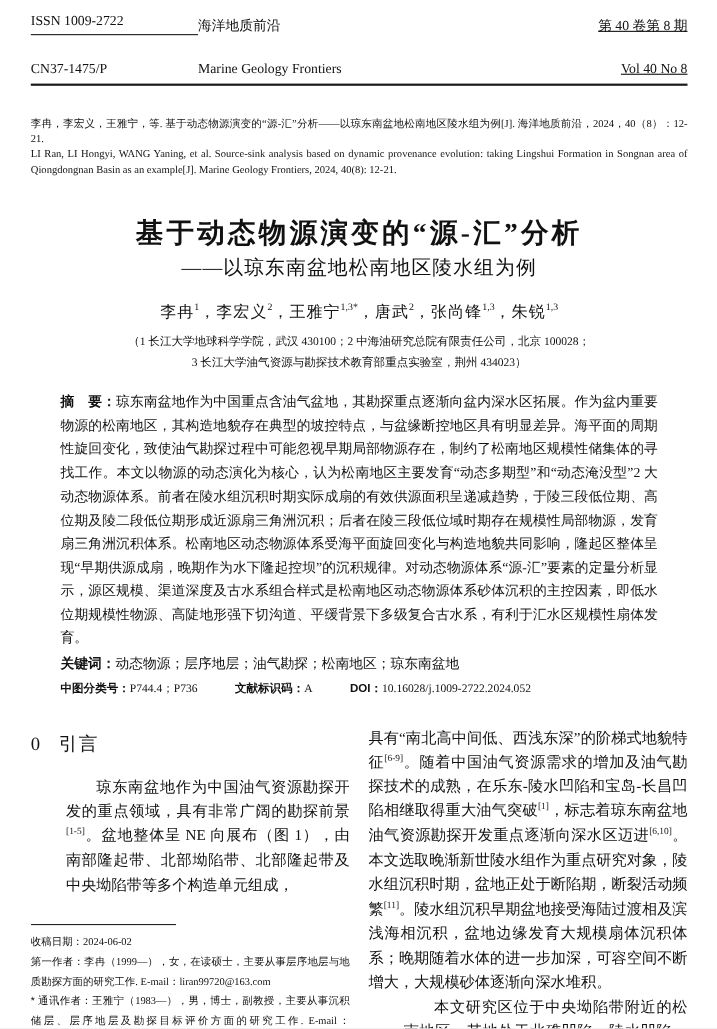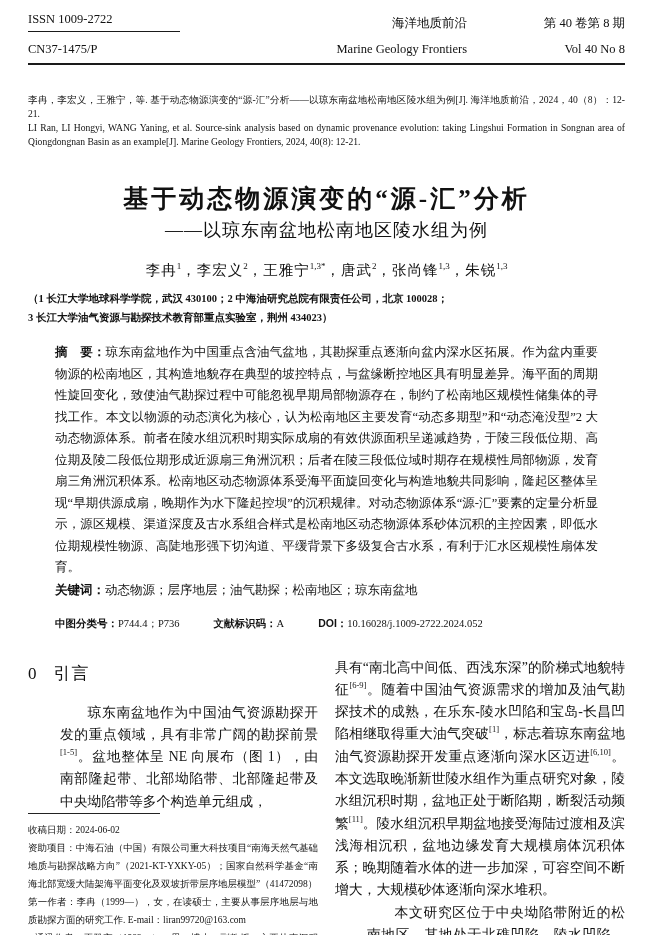--- a/index.html
+++ b/index.html
@@ -6,42 +6,42 @@
   html, body { background: #e8e8e8; }
   body { font-family: "Liberation Serif", "DejaVu Serif", serif; color: #111; }
   .page {
     position: relative; width: 652px; height: 935px; margin: 0 auto;
     background: #ffffff; overflow: hidden;
     padding: 12px 27px 0 28px;
   }
   
   .hdr { border-bottom: 2.5px solid #1a1a1a; padding-bottom: 6px; }
   .hdr-grid {
-    display: grid; grid-template-columns: 152px 1fr 158px; row-gap: 10px;
+    display: grid; grid-template-columns: 152px 1fr 158px; row-gap: 23px;
     font-size: 12.5px; align-items: end;
   }
   .h-issn { border-bottom: 1.2px solid #1a1a1a; padding-bottom: 4px; }
-  .h-cen { text-align: right; }
-  .h-right { text-align: right; }
+  .h-cen { text-align: left; }
+  .h-right { text-align: right; text-decoration: underline; }
   
   .citation { margin-top: 28px; font-size: 9.6px; line-height: 14px; text-align: justify; }
   
   .title-main { margin-top: 33px; text-align: center; font-size: 25px; font-weight: bold; letter-spacing: 3px; }
   .title-sub { margin-top: 3px; text-align: center; font-size: 18px; font-weight: normal; letter-spacing: 1px; }
   
   .authors { margin-top: 19px; text-align: center; font-size: 14.5px; letter-spacing: 1px; }
   .authors sup { font-size: 9px; letter-spacing: 0; }
   
-  .affil { margin-top: 9px; font-size: 10.5px; line-height: 19px; font-weight: bold; }
+  .affil { margin-top: 9px; text-align: center; font-size: 10.5px; line-height: 19px; }
   
   .abstract { margin: 15px 27px 0 27px; }
   .abs-p { font-size: 12.5px; line-height: 21.5px; text-align: justify; }
   .lbl { font-family: "Liberation Sans", "DejaVu Sans", sans-serif; font-weight: bold; }
   .kw-p { font-size: 12.5px; line-height: 22px; }
-  .meta-p { margin-top: 12px; font-size: 10.5px; line-height: 20px; display: flex; }
+  .meta-p { margin-top: 2px; font-size: 10.5px; line-height: 20px; display: flex; }
   .meta-p .seg2 { margin-left: 34px; }
   .meta-p .seg3 { margin-left: 34px; }
   
   .columns { margin-top: 23px; display: flex; gap: 17px; height: 296px; overflow: hidden; }
   .col { width: 290px; }
   .col-left { display: flex; flex-direction: column; }
   .sec-head { margin: 5px 0 17px; font-size: 17px; letter-spacing: 1px; }
   .sec-num { margin-right: 16px; }
   .bp { font-size: 13.8px; line-height: 22.3px; text-align: justify; }
   .bp sup { font-size: 0.62em; line-height: 0; }
@@ -95,21 +95,20 @@
   </section>
 
   <div class="columns">
 
     <div class="col col-left">
       <div class="sec-head"><span class="sec-num">0</span><span>引言</span></div>
       <p class="bp indent">琼东南盆地作为中国油气资源勘探开发的重点领域，具有非常广阔的勘探前景<sup>[1-5]</sup>。盆地整体呈 NE 向展布（图 1），由南部隆起带、北部坳陷带、北部隆起带及中央坳陷带等多个构造单元组成，</p>
       <div class="footnotes">
         <div class="fn-rule"></div>
         <p class="fn"><b>收稿日期：</b><span>2024-06-02</span></p>
-        <p class="fn"><b>资助项目：</b><span>中海石油（中国）有限公司重大科技项目“南海天然气基础地质与勘探战略方向”（2021-KT-YXKY-05）；国家自然科学基金“南海北部宽缓大陆架海平面变化及双坡折带层序地层模型”（41472098）</span></p>
         <p class="fn"><b>第一作者：</b><span>李冉（1999—），女，在读硕士，主要从事层序地层与地质勘探方面的研究工作. E-mail：liran99720@163.com</span></p>
         <p class="fn"><b>* 通讯作者：</b><span>王雅宁（1983—），男，博士，副教授，主要从事沉积储层、层序地层及勘探目标评价方面的研究工作. E-mail：156006285@qq.com</span></p>
       </div>
     </div>
 
     <div class="col col-right">
       <p class="bp">具有“南北高中间低、西浅东深”的阶梯式地貌特征<sup>[6-9]</sup>。随着中国油气资源需求的增加及油气勘探技术的成熟，在乐东-陵水凹陷和宝岛-长昌凹陷相继取得重大油气突破<sup>[1]</sup>，标志着琼东南盆地油气资源勘探开发重点逐渐向深水区迈进<sup>[6,10]</sup>。本文选取晚渐新世陵水组作为重点研究对象，陵水组沉积时期，盆地正处于断陷期，断裂活动频繁<sup>[11]</sup>。陵水组沉积早期盆地接受海陆过渡相及滨浅海相沉积，盆地边缘发育大规模扇体沉积体系；晚期随着水体的进一步加深，可容空间不断增大，大规模砂体逐渐向深水堆积。</p>
       <p class="bp indent">本文研究区位于中央坳陷带附近的松南地区，其地处于北礁凹陷、陵水凹陷、松南凹陷以及宝岛凹陷中心位置，总体呈现“多凹环抱”的构造格局。对琼东南盆地进行取样分析，认为研究区基岩</p>
     </div>
 

